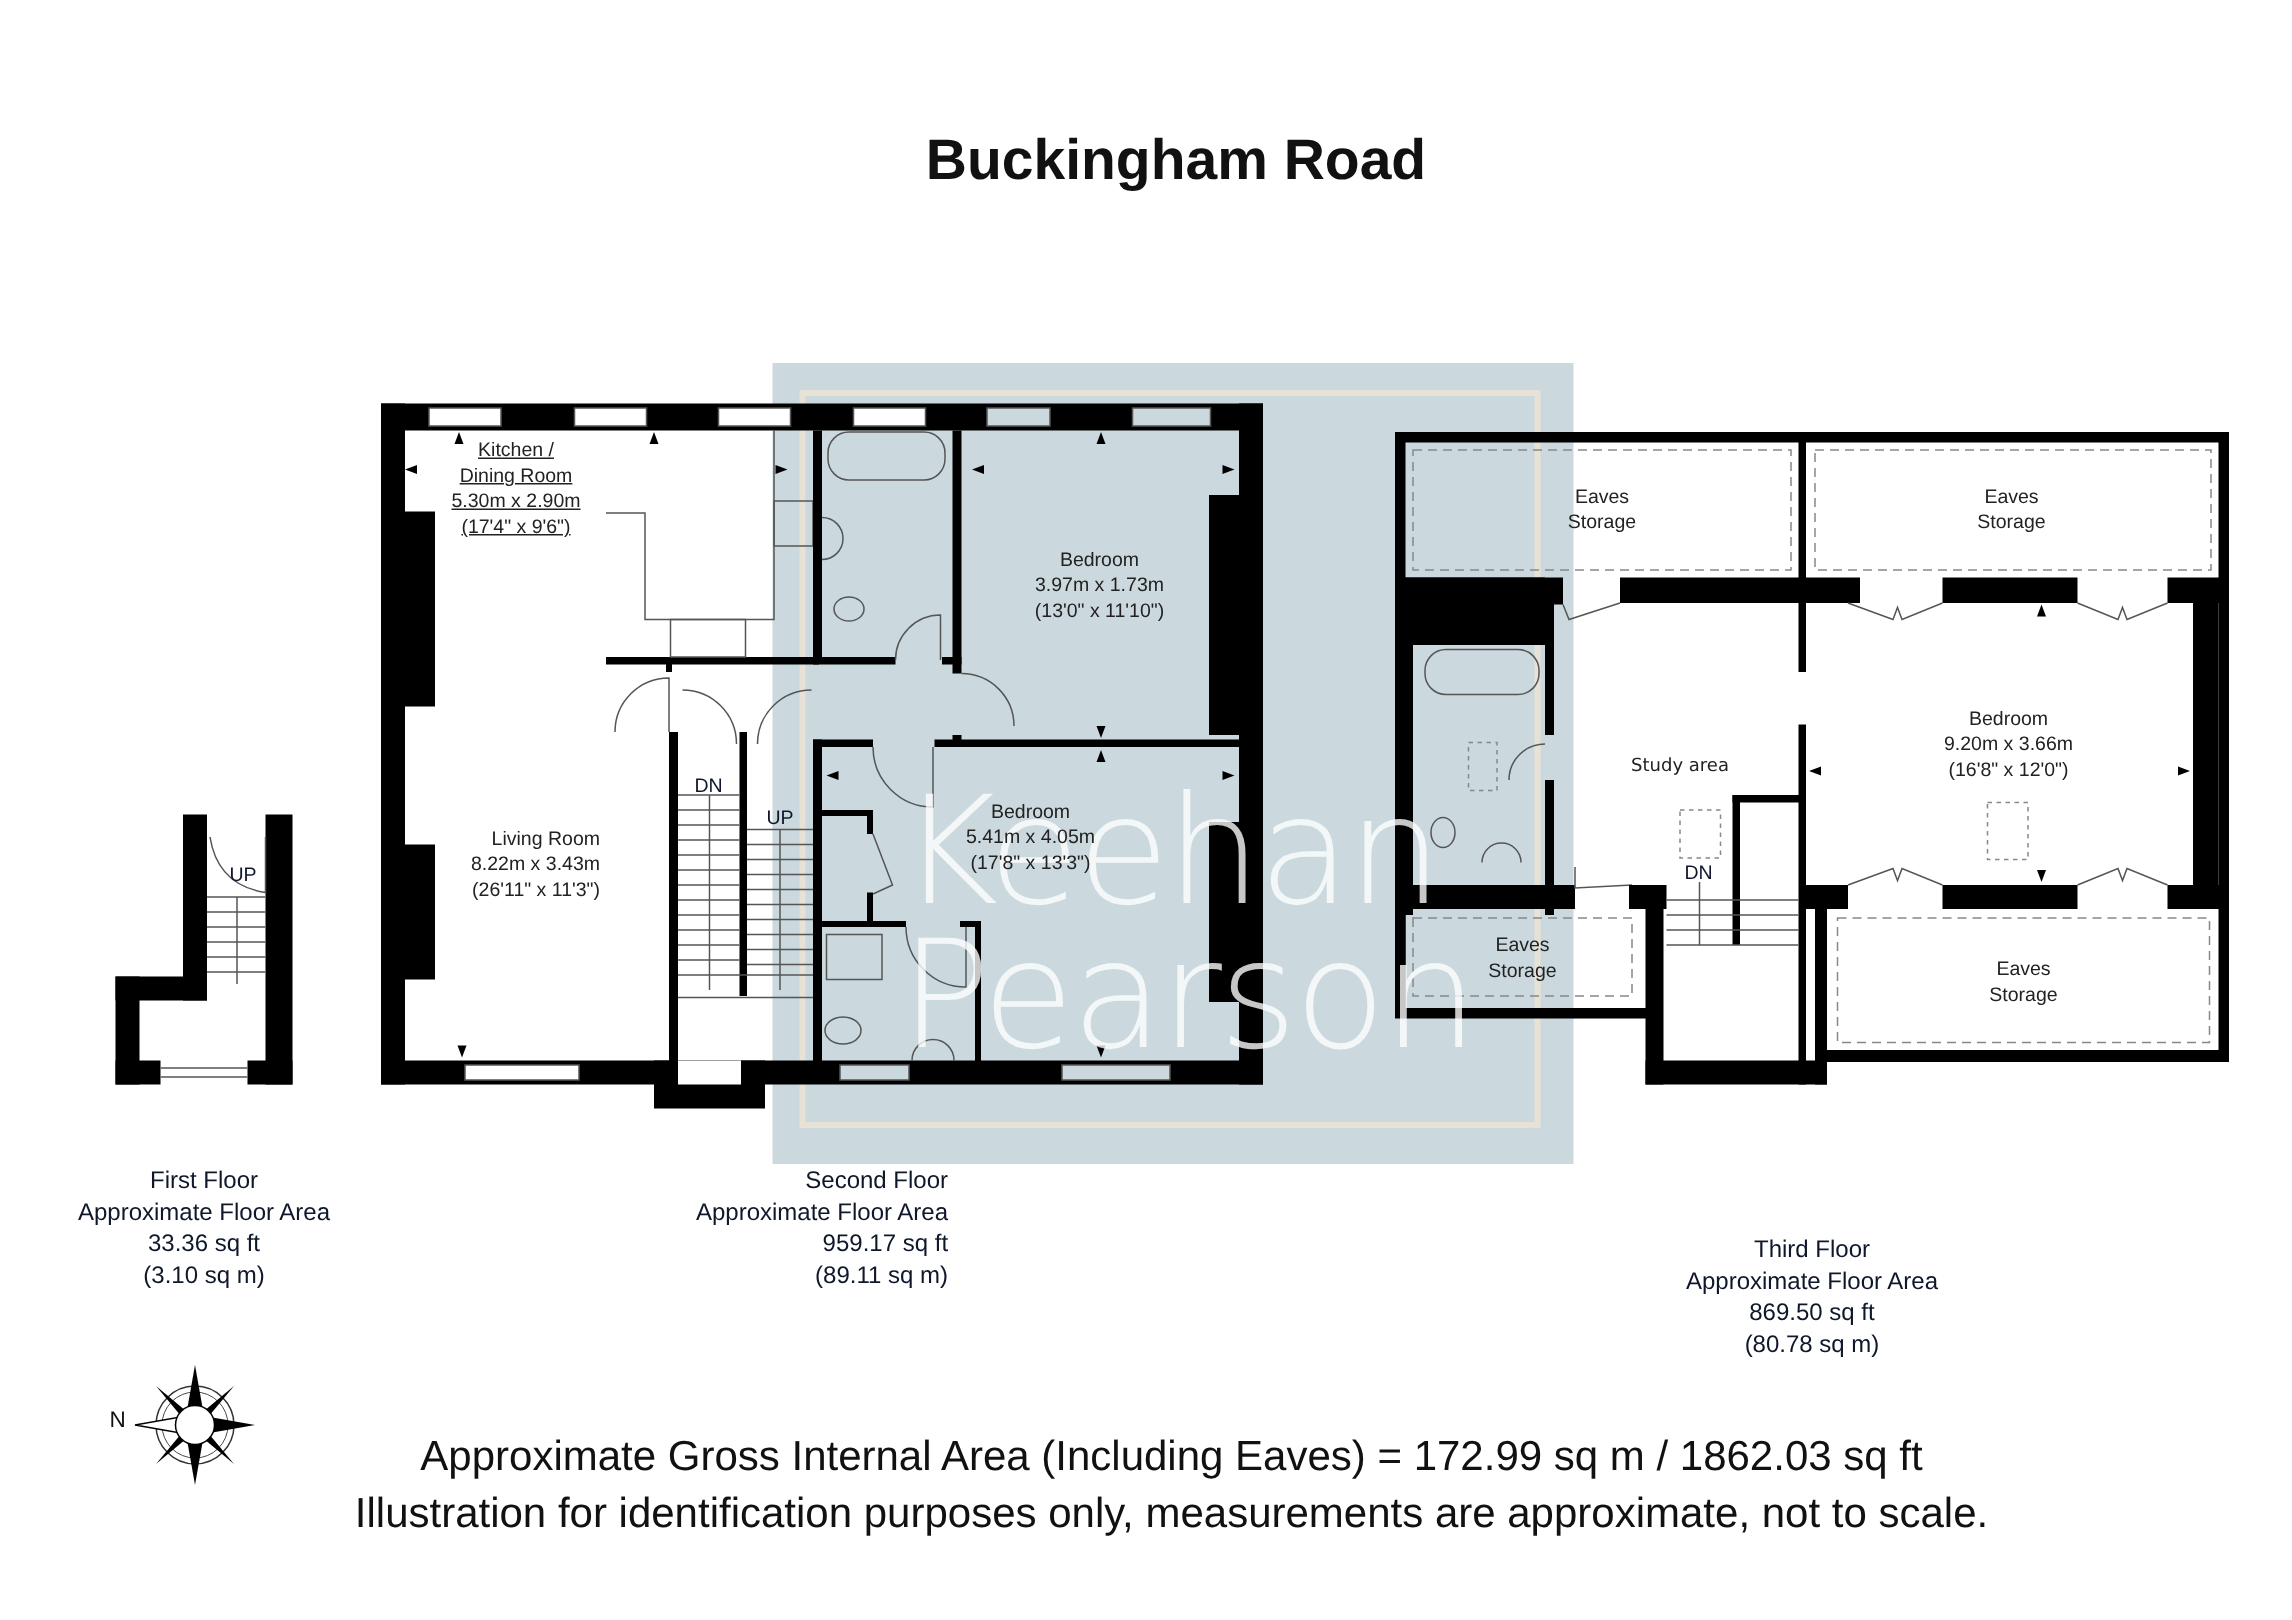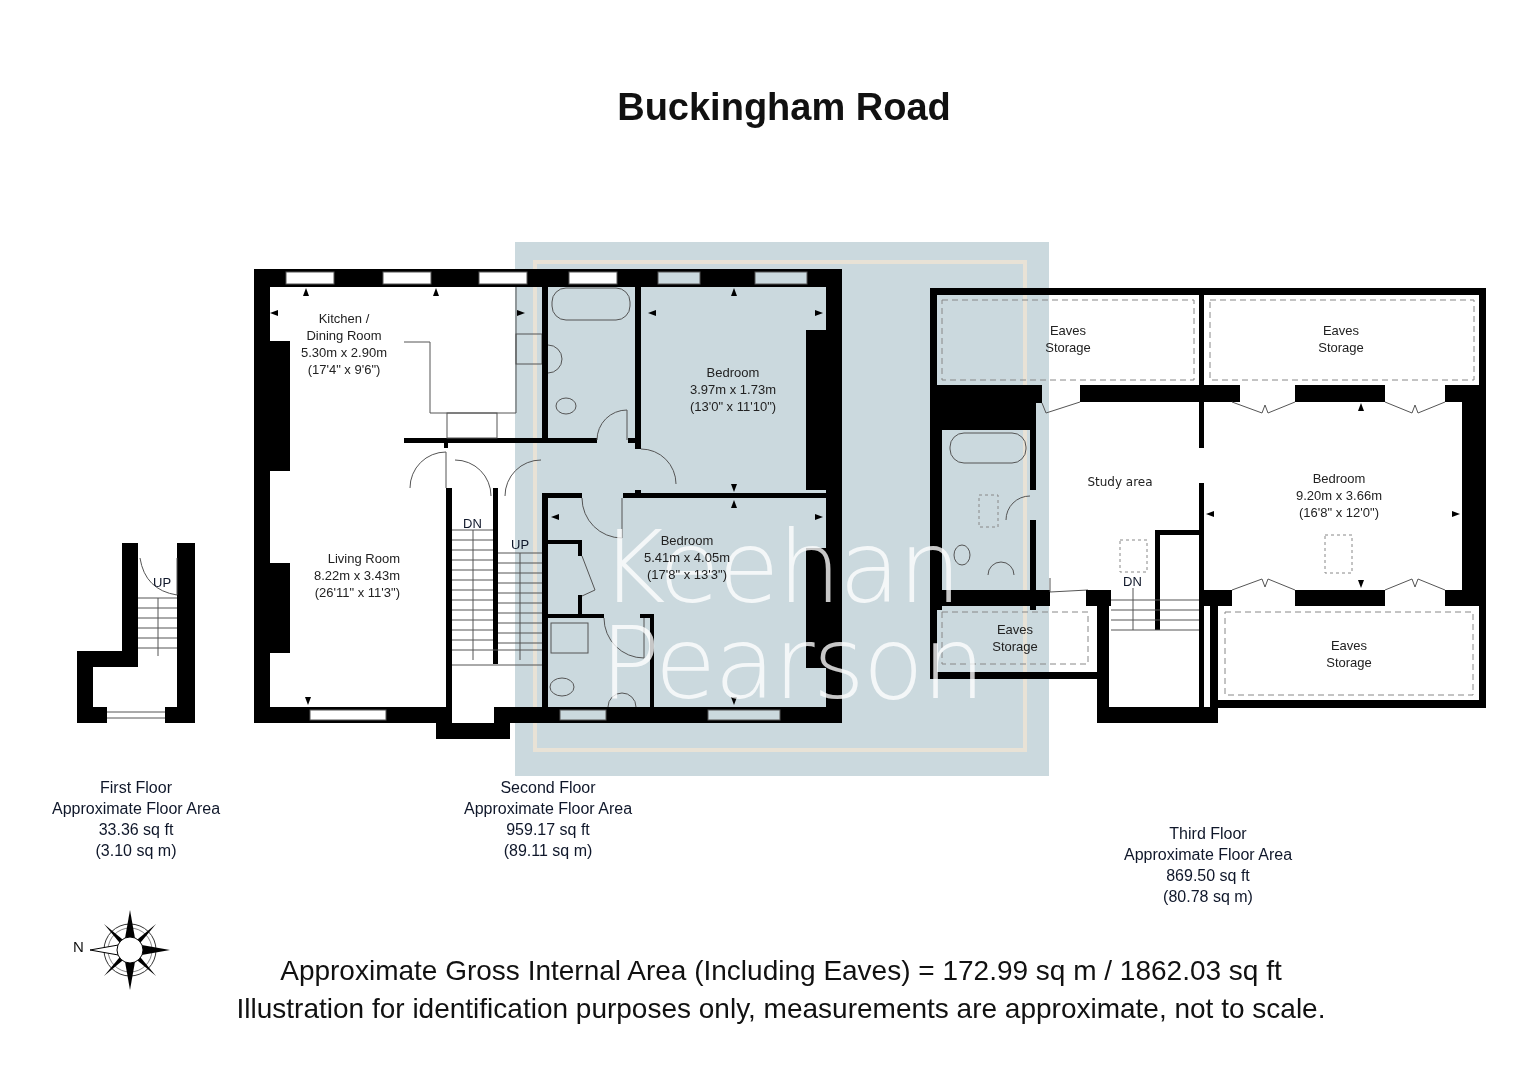--- a/index.html
+++ b/index.html
@@ -8,21 +8,21 @@
     .abs { position: absolute; }
     .title { left: 0; width: 1568px; top: 86px; text-align: center; font-weight: bold; font-size: 38px; color: #111; }
     svg.plan { position: absolute; left: 0; top: 0; }
     .room-label { position: absolute; text-align: center; font-size: 13px; line-height: 17px; color: #222; transform: translateX(-50%); white-space: nowrap; }
     .room-label span { display: block; }
     .floor-caption { position: absolute; text-align: center; font-size: 16px; line-height: 21px; color: #0f172a; transform: translateX(-50%); white-space: nowrap; }
     .floor-caption span { display: block; }
     .footer { position: absolute; left: 0; width: 1568px; text-align: center; font-size: 28px; line-height: 38px; color: #111; }
     .stair-label { position: absolute; font-size: 13px; color: #0f172a; }
     .compass-n { position: absolute; left: 73px; top: 938px; font-size: 15px; color: #111; }
-    .study-label { font-family: "DejaVu Sans", sans-serif; font-size: 12px; }
+    .study-label { font-family: "DejaVu Sans", sans-serif; font-size: 12px; margin-top: 28px; }
   </style>
 </head>
 <body>
 
 <div class="abs title" style="left:0;width:1568px;">Buckingham Road</div>
 
 <div class="abs" style="left:515px;top:242px;width:534px;height:534px;background:#cbd9de;"></div>
 <div class="abs" style="left:533px;top:260px;width:494px;height:492px;border:4px solid #e8e2d6;box-sizing:border-box;"></div>
 
 <svg class="plan" width="1528" height="1080" viewBox="0 0 1528 1080">
@@ -237,21 +237,21 @@
   </g>
 </svg>
 
 <div class="abs" style="left:600px;top:520px;font-size:100px;line-height:96px;color:rgba(255,255,255,0.78);font-family:'DejaVu Sans',sans-serif;font-weight:200;letter-spacing:-2px;">
   <div>Keehan</div>
   <div>Pearson</div>
 </div>
 
 <div class="stair-label" style="left:153px;top:575px;">UP</div>
 
-<div class="room-label" style="left:344px;top:310px;">
+<div class="room-label" style="left:344px;top:291px;text-decoration:underline;">
   <span>Kitchen /</span>
   <span>Dining Room</span>
   <span>5.30m x 2.90m</span>
   <span>(17'4" x 9'6")</span>
 </div>
 <div class="room-label" style="left:357px;top:550px;text-align:right;">
   <span>Living Room</span>
   <span>8.22m x 3.43m</span>
   <span>(26'11" x 11'3")</span>
 </div>
@@ -293,21 +293,21 @@
   <span>Storage</span>
 </div>
 <div class="stair-label" style="left:1123px;top:574px;">DN</div>
 
 <div class="floor-caption" style="left:136px;top:777px;">
   <span>First Floor</span>
   <span>Approximate Floor Area</span>
   <span>33.36 sq ft</span>
   <span>(3.10 sq m)</span>
 </div>
-<div class="floor-caption" style="left:548px;top:777px;">
+<div class="floor-caption" style="left:548px;top:777px;text-align:right;">
   <span>Second Floor</span>
   <span>Approximate Floor Area</span>
   <span>959.17 sq ft</span>
   <span>(89.11 sq m)</span>
 </div>
 <div class="floor-caption" style="left:1208px;top:823px;">
   <span>Third Floor</span>
   <span>Approximate Floor Area</span>
   <span>869.50 sq ft</span>
   <span>(80.78 sq m)</span>

